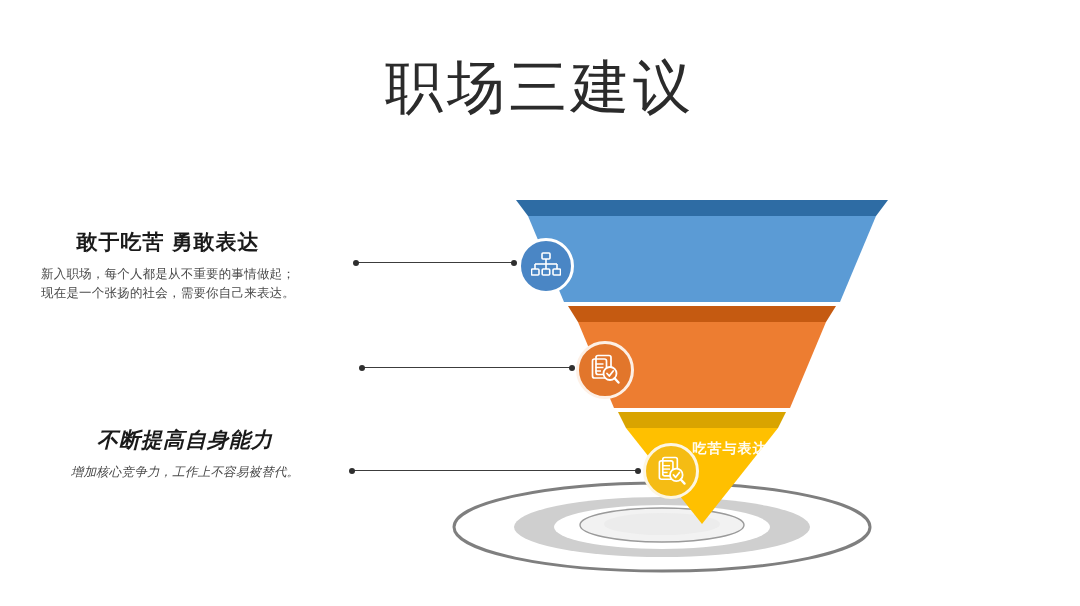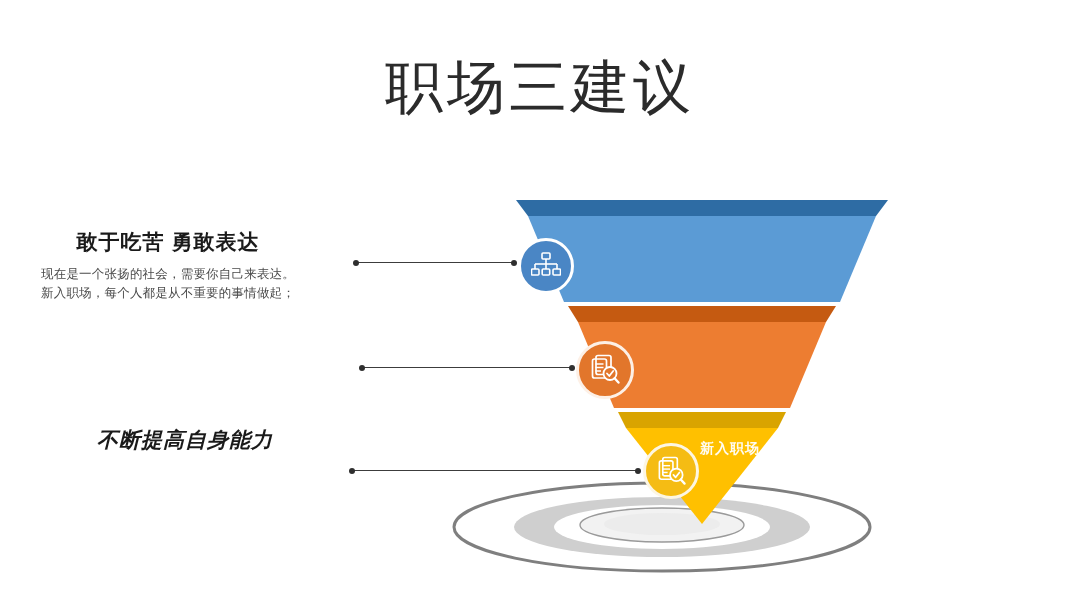--- a/index.html
+++ b/index.html
@@ -154,21 +154,21 @@
       <polygon points="568,306 836,306 826,322 578,322" fill="#c55a11"></polygon>
       <polygon points="578,322 826,322 790,408 614,408" fill="#ed7d31"></polygon>
     </g>
 
     <g>
       <polygon points="618,412 786,412 778,428 626,428" fill="#d9a400"></polygon>
       <polygon points="626,428 778,428 702,524" fill="#ffc000"></polygon>
     </g>
   </svg>
 
-  <div class="layer-label label-yellow">新入职场</div>
+  <div class="layer-label label-yellow">吃苦与表达</div>
 
   <div class="icon-badge badge-blue">
     <svg width="30" height="28" viewBox="0 0 30 28">
       <rect x="11" y="1" width="8" height="6" rx="1" fill="none" stroke="#ffffff" stroke-width="1.6"></rect>
       <line x1="15" y1="7" x2="15" y2="12" stroke="#ffffff" stroke-width="1.6"></line>
       <line x1="4" y1="12" x2="26" y2="12" stroke="#ffffff" stroke-width="1.6"></line>
       <line x1="4" y1="12" x2="4" y2="17" stroke="#ffffff" stroke-width="1.6"></line>
       <line x1="15" y1="12" x2="15" y2="17" stroke="#ffffff" stroke-width="1.6"></line>
       <line x1="26" y1="12" x2="26" y2="17" stroke="#ffffff" stroke-width="1.6"></line>
       <rect x="0.5" y="17" width="7.5" height="6" rx="1" fill="none" stroke="#ffffff" stroke-width="1.6"></rect>
@@ -215,23 +215,26 @@
   </div>
   <div class="connector cn-3">
     <div class="line"></div>
     <div class="dot start"></div>
     <div class="dot end"></div>
   </div>
 
   <div class="text-block tb-1">
     <div class="tb-heading">敢于吃苦 勇敢表达</div>
     <div class="tb-body">
+      <span>新入职场，每个人都是从不重要的事情做起；</span>
       <span>现在是一个张扬的社会，需要你自己来表达。</span>
-      <span>新入职场，每个人都是从不重要的事情做起；</span>
     </div>
   </div>
 
 
   <div class="text-block tb-3">
     <div class="tb-heading">不断提高自身能力</div>
+    <div class="tb-body">
+      <span>增加核心竞争力，工作上不容易被替代。</span>
+    </div>
   </div>
 
 </div>
 
 </body></html>

